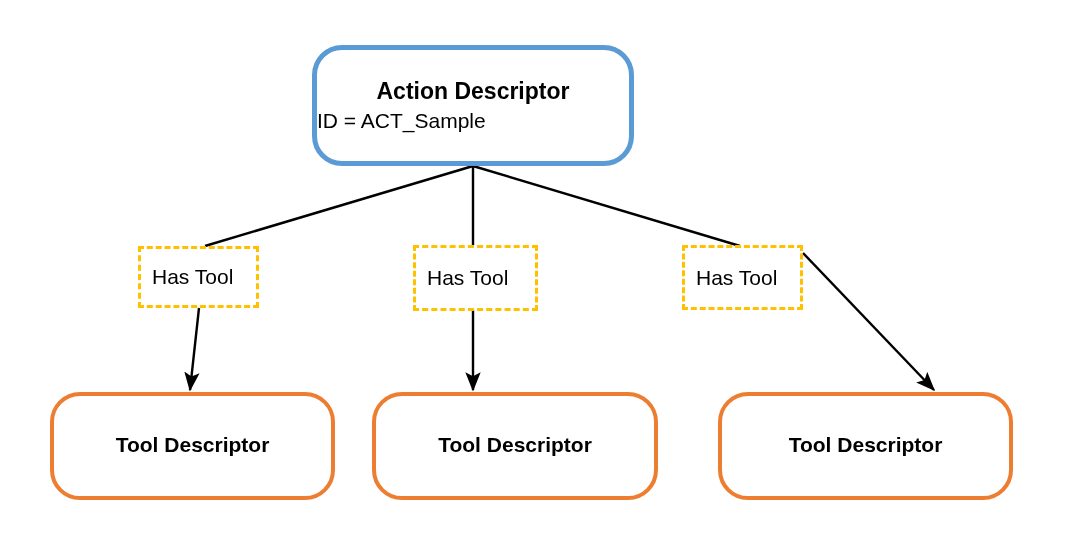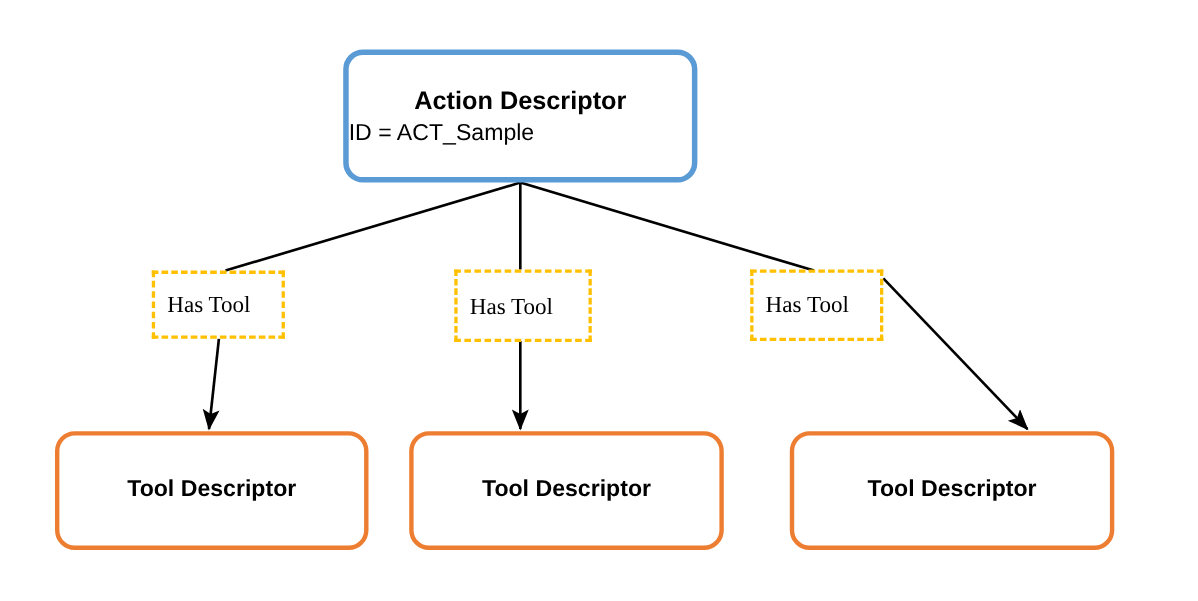--- a/index.html
+++ b/index.html
@@ -26,21 +26,21 @@
     width: 1089px;
     height: 546px;
     pointer-events: none;
   }
 
   
   .node {
     position: absolute;
     box-sizing: border-box;
     background: #ffffff;
-    border-radius: 18px;
+    border-radius: 30px;
     display: flex;
     flex-direction: column;
     align-items: stretch;
     justify-content: center;
     z-index: 2;
   }
   .node-action {
     border: 5px solid #5B9BD5;
   }
   .node-tool {
@@ -78,21 +78,20 @@
     display: flex;
     align-items: center;
     justify-content: flex-start;
     z-index: 3;
   }
   .rel-label {
     font-size: 21px;
     color: #000000;
     padding-left: 11px;
     white-space: nowrap;
-    font-family: Liberation Serif, serif;
   }
 </style>
 </head>
 <body>
 
 <div id="canvas">
 
   <svg id="edges" viewBox="0 0 1089 546" width="1089" height="546" xmlns="http://www.w3.org/2000/svg">
     <defs>
       <marker id="arrowhead" markerWidth="9" markerHeight="9" refX="7.4" refY="3.2" orient="auto" markerUnits="strokeWidth">

